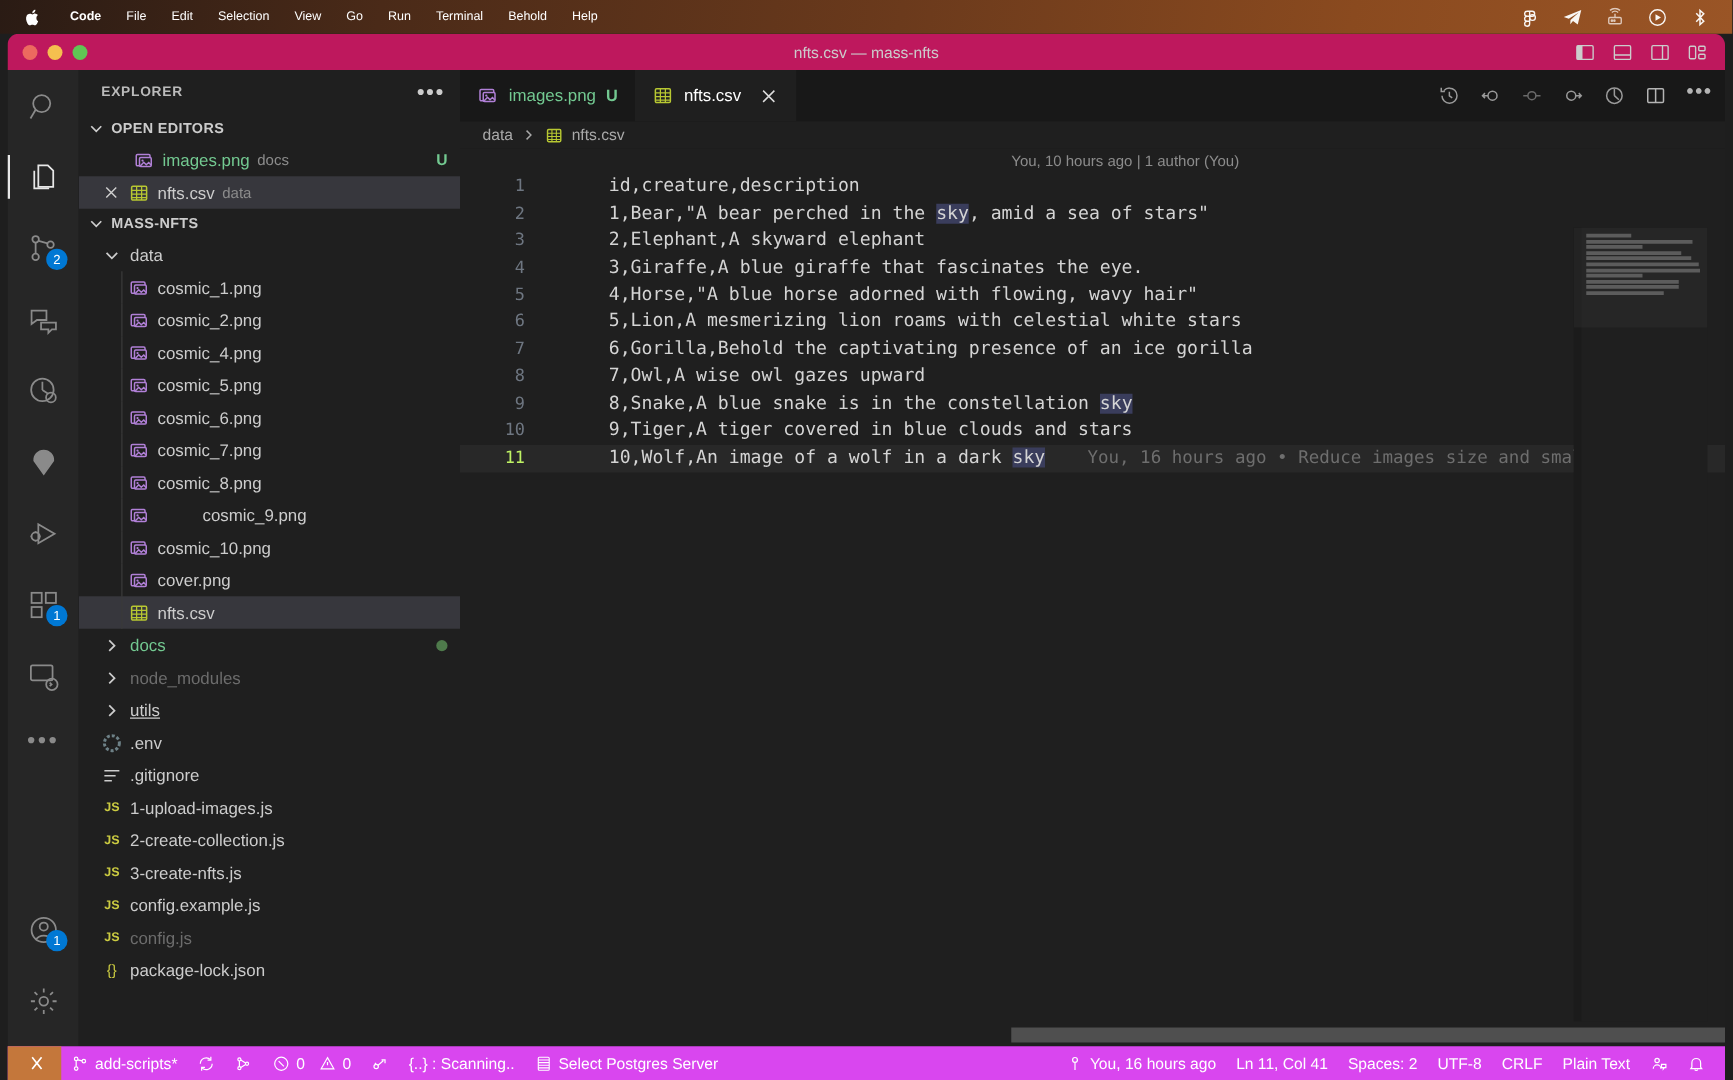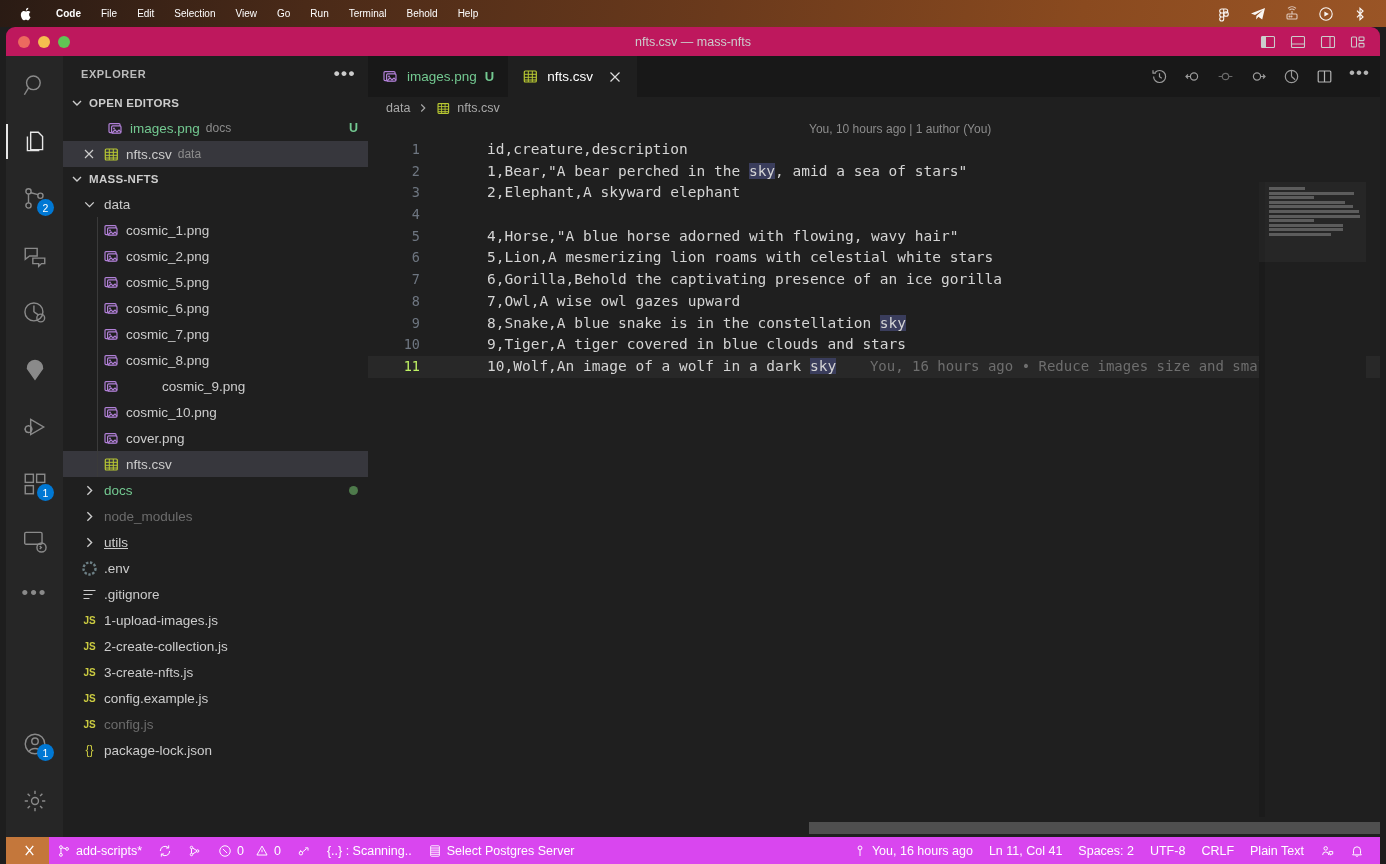--- a/index.html
+++ b/index.html
@@ -431,20 +431,30 @@
           </div>
           <div class="row" style="padding-left: 40px;">
             <div class="tree-guide" style="left: 34px;"></div>
             <span class="fi"><svg viewBox="0 0 17 17" fill="none" stroke="#b180d7" stroke-width="1.2">
                 <rect x="2" y="3.6" width="11" height="9" rx="1"></rect>
                 <rect x="4.6" y="5.9" width="9.4" height="7.2" rx="1" fill="#1f1f1f"></rect>
                 <circle cx="7" cy="8.4" r=".9" fill="#b180d7" stroke="none"></circle>
                 <path d="M5 13l3-3.2 2 2 2-1.8 2 2.2"></path>
               </svg></span>
             <span>cosmic_2.png</span>
+          </div>
+          <div class="row" style="padding-left: 40px;">
+            <div class="tree-guide" style="left: 34px;"></div>
+            <span class="fi"><svg viewBox="0 0 17 17" fill="none" stroke="#b180d7" stroke-width="1.2">
+                <rect x="2" y="3.6" width="11" height="9" rx="1"></rect>
+                <rect x="4.6" y="5.9" width="9.4" height="7.2" rx="1" fill="#1f1f1f"></rect>
+                <circle cx="7" cy="8.4" r=".9" fill="#b180d7" stroke="none"></circle>
+                <path d="M5 13l3-3.2 2 2 2-1.8 2 2.2"></path>
+              </svg></span>
+            <span>cosmic_4.png</span>
           </div>
           <div class="row" style="padding-left: 40px;">
             <div class="tree-guide" style="left: 34px;"></div>
             <span class="fi"><svg viewBox="0 0 17 17" fill="none" stroke="#b180d7" stroke-width="1.2">
                 <rect x="2" y="3.6" width="11" height="9" rx="1"></rect>
                 <rect x="4.6" y="5.9" width="9.4" height="7.2" rx="1" fill="#1f1f1f"></rect>
                 <circle cx="7" cy="8.4" r=".9" fill="#b180d7" stroke="none"></circle>
                 <path d="M5 13l3-3.2 2 2 2-1.8 2 2.2"></path>
               </svg></span>
             <span>cosmic_5.png</span>
@@ -674,21 +684,21 @@
         </span>
         <span>nfts.csv</span>
       </div>
 
       <div class="codewrap">
         <div class="blame-hdr">You, 10 hours ago | 1 author (You)</div>
         <div class="code" id="code">
             <div class="cl"><span class="ln">1</span><span class="tx">id,creature,description</span></div>
             <div class="cl"><span class="ln">2</span><span class="tx">1,Bear,"A bear perched in the <span class="hl">sky</span>, amid a sea of stars"</span></div>
             <div class="cl"><span class="ln">3</span><span class="tx">2,Elephant,A skyward elephant</span></div>
-            <div class="cl"><span class="ln">4</span></div>
+            <div class="cl"><span class="ln">4</span><span class="tx">3,Giraffe,A blue giraffe that fascinates the eye.</span></div>
             <div class="cl"><span class="ln">5</span><span class="tx">4,Horse,"A blue horse adorned with flowing, wavy hair"</span></div>
             <div class="cl"><span class="ln">6</span><span class="tx">5,Lion,A mesmerizing lion roams with celestial white stars</span></div>
             <div class="cl"><span class="ln">7</span><span class="tx">6,Gorilla,Behold the captivating presence of an ice gorilla</span></div>
             <div class="cl"><span class="ln">8</span><span class="tx">7,Owl,A wise owl gazes upward</span></div>
             <div class="cl"><span class="ln">9</span><span class="tx">8,Snake,A blue snake is in the constellation <span class="hl">sky</span></span></div>
             <div class="cl"><span class="ln">10</span><span class="tx">9,Tiger,A tiger covered in blue clouds and stars</span></div>
             <div class="cl active"><span class="ln">11</span><span class="tx">10,Wolf,An image of a wolf in a dark <span class="hl">sky</span><span class="inline-blame">    You, 16 hours ago • Reduce images size and small f</span></span></div>
           </div>
 
         <div class="minimap">

